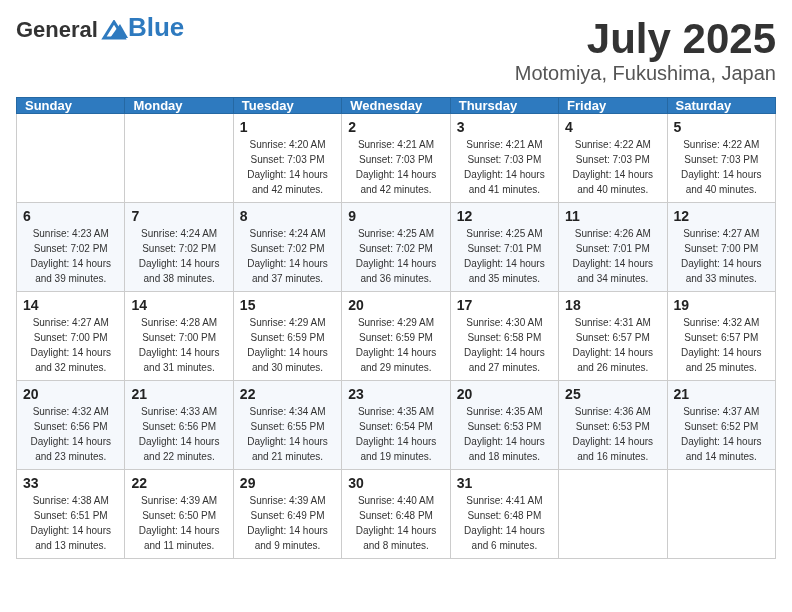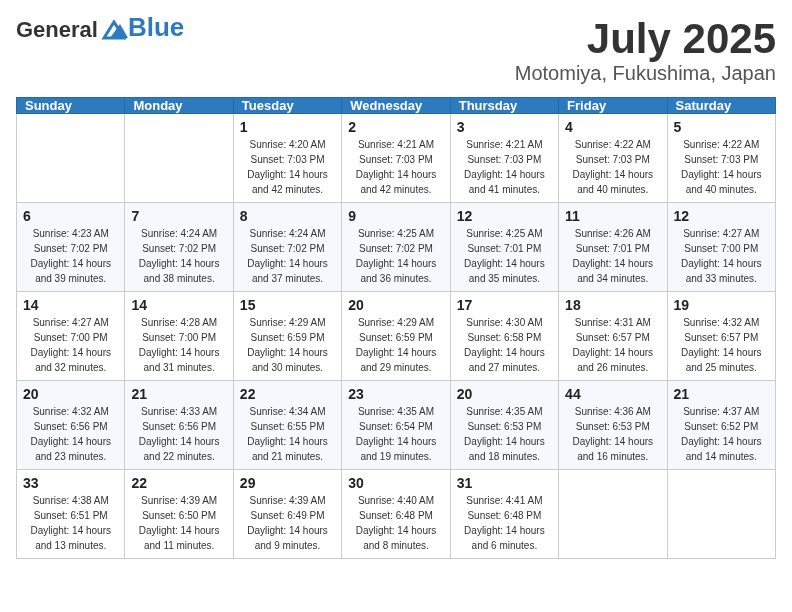--- a/index.html
+++ b/index.html
@@ -215,21 +215,21 @@
         </td>
         <td>
           <span class="day-num">23</span>
 <div class="day-info">Sunrise: 4:35 AM<br>Sunset: 6:54 PM<br>Daylight: 14 hours and 19 minutes.</div>
         </td>
         <td>
           <span class="day-num">20</span>
 <div class="day-info">Sunrise: 4:35 AM<br>Sunset: 6:53 PM<br>Daylight: 14 hours and 18 minutes.</div>
         </td>
         <td>
-          <span class="day-num">44</span>
+          <span class="day-num">25</span>
 <div class="day-info">Sunrise: 4:36 AM<br>Sunset: 6:53 PM<br>Daylight: 14 hours and 16 minutes.</div>
         </td>
         <td>
           <span class="day-num">21</span>
 <div class="day-info">Sunrise: 4:37 AM<br>Sunset: 6:52 PM<br>Daylight: 14 hours and 14 minutes.</div>
         </td>
       </tr>
       <tr>
         <td>
           <span class="day-num">33</span>

